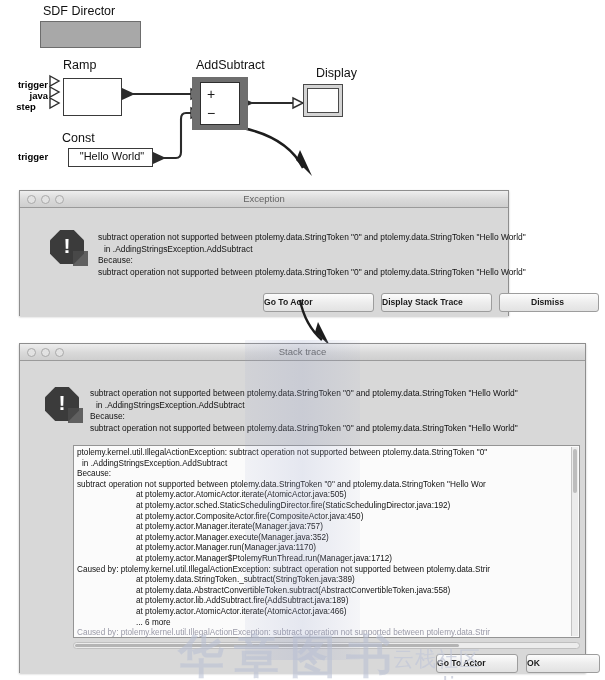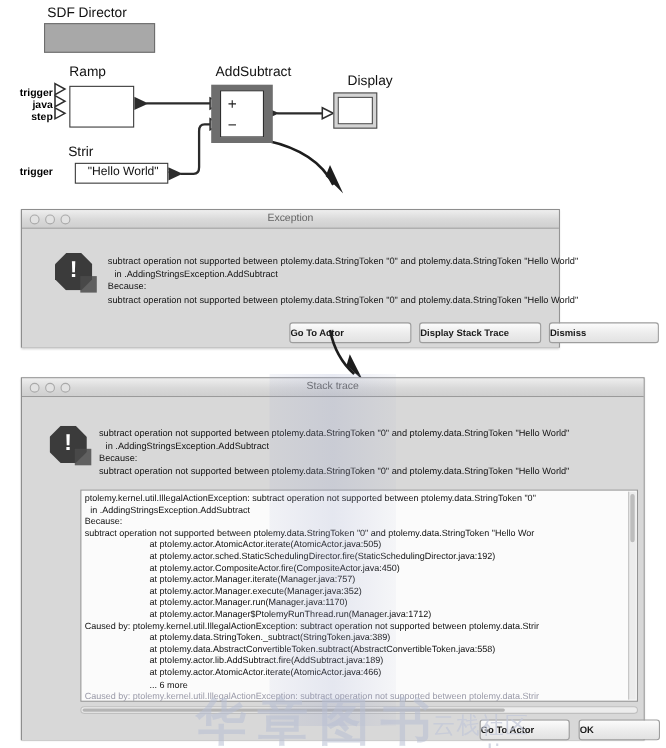--- a/index.html
+++ b/index.html
@@ -281,21 +281,21 @@
 
 <div id="diagram">
 
   <div class="diag-label" style="left:43px; top:4px; font-size:12.5px;">SDF Director</div>
   <div id="director-box"></div>
 
   <div class="diag-label" style="left:63px; top:58px;">Ramp</div>
 
   <div class="port-label" style="left:4px; top:79px; width:44px;">trigger</div>
   <div class="port-label" style="left:4px; top:90px; width:44px;">java</div>
-  <div class="port-label" style="left:4px; top:101px; width:44px;">step</div>
+  <div class="port-label" style="left:4px; top:101px; width:44px;text-align:center;">step</div>
 
   <svg width="605" height="188" style="position:absolute; left:0; top:0;">
 
     <polygon points="50,76 59,81 50,86" fill="#ffffff" stroke="#2e2e2e" stroke-width="1.4"></polygon>
     <polygon points="50,87 59,92 50,97" fill="#ffffff" stroke="#2e2e2e" stroke-width="1.4"></polygon>
     <polygon points="50,98 59,103 50,108" fill="#ffffff" stroke="#2e2e2e" stroke-width="1.4"></polygon>
 
     <polygon points="122,88 135,94 122,100" fill="#2b2b2b"></polygon>
     <line x1="133" y1="94" x2="198" y2="94" stroke="#2b2b2b" stroke-width="2.1"></line>
     <polygon points="191,89 201,94 191,99" fill="#ffffff" stroke="#2e2e2e" stroke-width="1.4"></polygon>
@@ -325,21 +325,21 @@
   <div id="addsub-shell"></div>
   <div id="addsub-inner"></div>
   <div class="pm-sign" style="left:207px; top:87px;">+</div>
   <div class="pm-sign" style="left:207px; top:106px;">−</div>
   <div class="diag-label" style="left:196px; top:58px;">AddSubtract</div>
 
   <div id="display-outer"></div>
   <div id="display-inner"></div>
   <div class="diag-label" style="left:316px; top:66px;">Display</div>
 
-  <div class="diag-label" style="left:62px; top:131px;">Strir</div>
+  <div class="diag-label" style="left:62px; top:131px;">Const</div>
   <div class="port-label" style="left:18px; top:151px; width:28px;">trigger</div>
   <div class="box-outline" id="const-box"></div>
   <div id="const-text">"Hello World"</div>
 </div>
 
 <div class="macwin" id="exception-window" style="left:19px; top:190px; width:490px; height:126px;">
   <div class="titlebar">
     <div class="tl-buttons">
       <span class="tl-dot"></span>
       <span class="tl-dot"></span>
@@ -357,21 +357,21 @@
     </div>
     <div class="msg-block" style="position:absolute; left:78px; top:24px; width:480px;">
       <div>subtract operation not supported between ptolemy.data.StringToken "0" and ptolemy.data.StringToken "Hello World"</div>
       <div class="indent">  in .AddingStringsException.AddSubtract</div>
       <div>Because:</div>
       <div>subtract operation not supported between ptolemy.data.StringToken "0" and ptolemy.data.StringToken "Hello World"</div>
     </div>
 
     <div class="macbtn" style="position:absolute; left:243px; top:85px; width:111px;">Go To Actor</div>
     <div class="macbtn" style="position:absolute; left:361px; top:85px; width:111px;">Display Stack Trace</div>
-    <div class="macbtn" style="position:absolute; left:479px; top:85px; width:106px; max-width:100px;">Dismiss</div>
+    <div class="macbtn" style="position:absolute; left:479px; top:85px; width:106px; max-width:100px;padding-left:31px;">Dismiss</div>
   </div>
 </div>
 
 <svg width="605" height="680" style="position:absolute; left:0; top:0; pointer-events:none;">
   <path d="M300,300 Q305,325 322,340" fill="none" stroke="#1d1d1d" stroke-width="2.4"></path>
   <polygon points="315,332 330,346 318,322" fill="#1d1d1d"></polygon>
 </svg>
 
 <div class="macwin" id="stacktrace-window" style="left:19px; top:343px; width:567px; height:330px;">
   <div class="titlebar">

